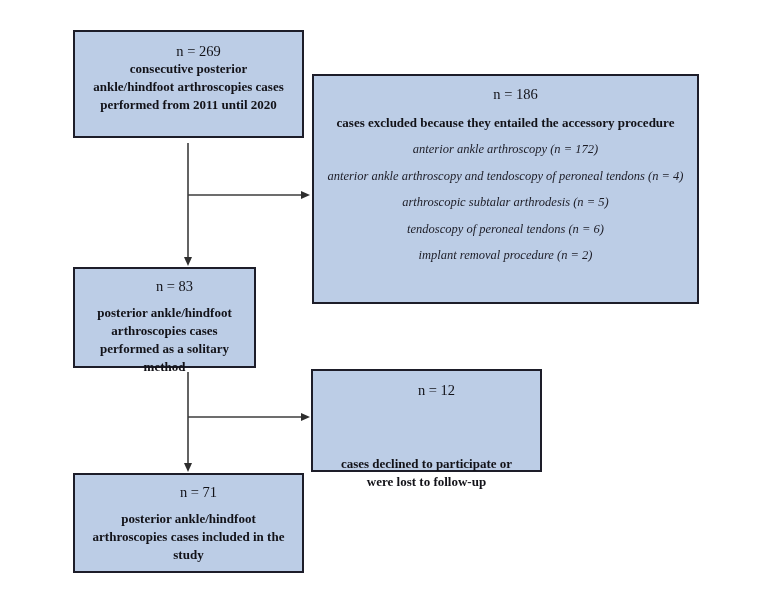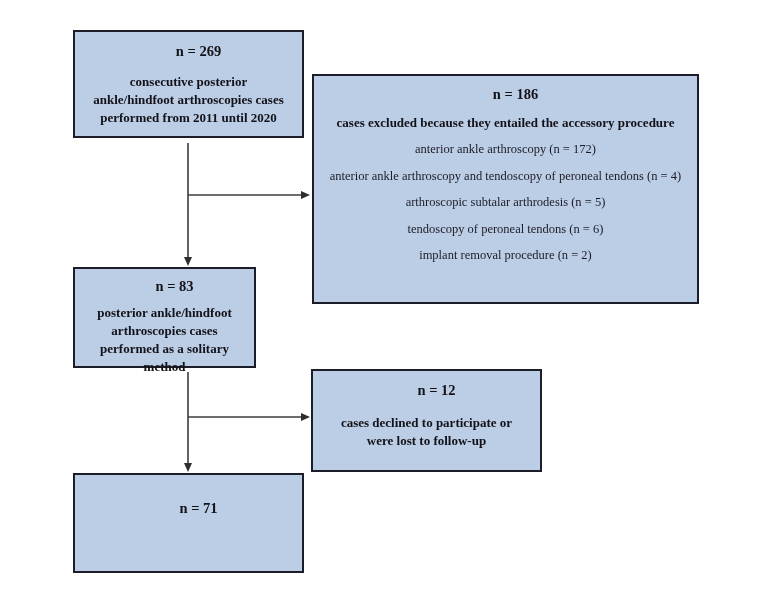--- a/index.html
+++ b/index.html
@@ -20,53 +20,54 @@
     background: #bccde6;
     border: 2px solid #1d1d29;
     box-sizing: border-box;
     display: flex;
     flex-direction: column;
     align-items: center;
     text-align: center;
     color: #121218;
   }
   .count {
-    font-weight: bold;
+    font-weight: normal;
     font-size: 14.5px;
     line-height: 18px;
     margin-left: 20px;
   }
   .body-text {
     font-weight: bold;
     font-size: 13px;
     line-height: 18px;
   }
   
   .box-initial   { left: 73px;  top: 30px;  width: 231px; height: 108px; padding-top: 10px; }
-  .box-initial .body-text { margin-top: 13px; padding: 0 14px; }
+  .box-initial .body-text { padding: 0 14px; }
 
   .box-excluded  { left: 312px; top: 74px;  width: 387px; height: 230px; padding-top: 9px; }
   .box-excluded .body-text { margin-top: 11px; padding: 0 4px; }
   .excluded-items {
     margin-top: 4px;
+    font-style: italic;
     font-size: 12.5px;
     color: #1c1c26;
   }
   .excluded-items .item {
     display: block;
     line-height: 26.5px;
   }
 
   .box-solitary  { left: 73px;  top: 267px; width: 183px; height: 101px; padding-top: 8px; }
   .box-solitary .body-text { margin-top: 9px; padding: 0 19px; }
 
-  .box-declined  { left: 311px; top: 369px; width: 231px; height: 103px; padding-top: 10px; }
-  .box-declined .body-text { margin-top: 15px; padding: 0 17px; }
+  .box-declined  { left: 311px; top: 369px; width: 231px; height: 103px; padding-top: 10px; gap: 32px; }
+  .box-declined .body-text { margin-top: 24px; padding: 0 17px; }
 
-  .box-included  { left: 73px;  top: 473px; width: 231px; height: 100px; padding-top: 24px; }
+  .box-included  { left: 73px;  top: 473px; width: 231px; height: 100px; padding-top: 8px; }
   .box-included .body-text { margin-top: 9px; padding: 0 8px; }
 
   .arrow-overlay {
     position: absolute;
     left: 0; top: 0;
     width: 779px; height: 591px;
     pointer-events: none;
   }
 </style>
 </head>
@@ -108,15 +109,16 @@
     <div class="body-text">posterior ankle/hindfoot arthroscopies cases performed as a solitary method</div>
   </div>
 
   <div class="flowbox box-declined">
     <div class="count">n = 12</div>
     <div class="body-text">cases declined to participate or were lost to follow-up</div>
   </div>
 
   <div class="flowbox box-included">
     <div class="count">n = 71</div>
+    <div class="body-text">posterior ankle/hindfoot arthroscopies cases included in the study</div>
   </div>
 
 </div>
 
 </body></html>

